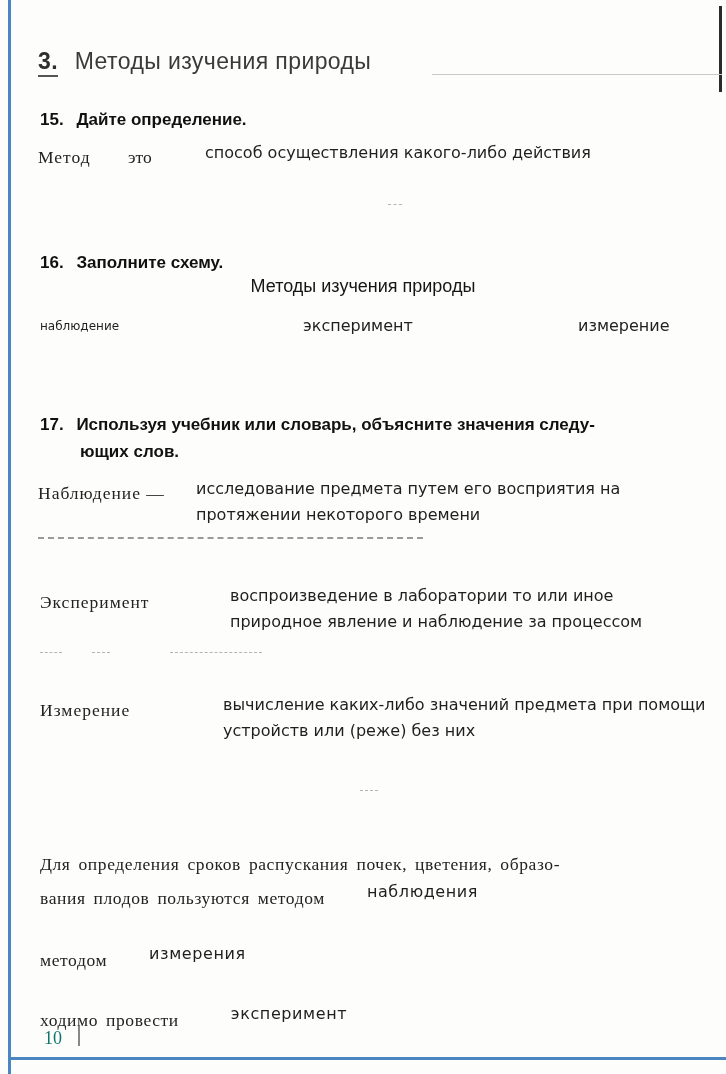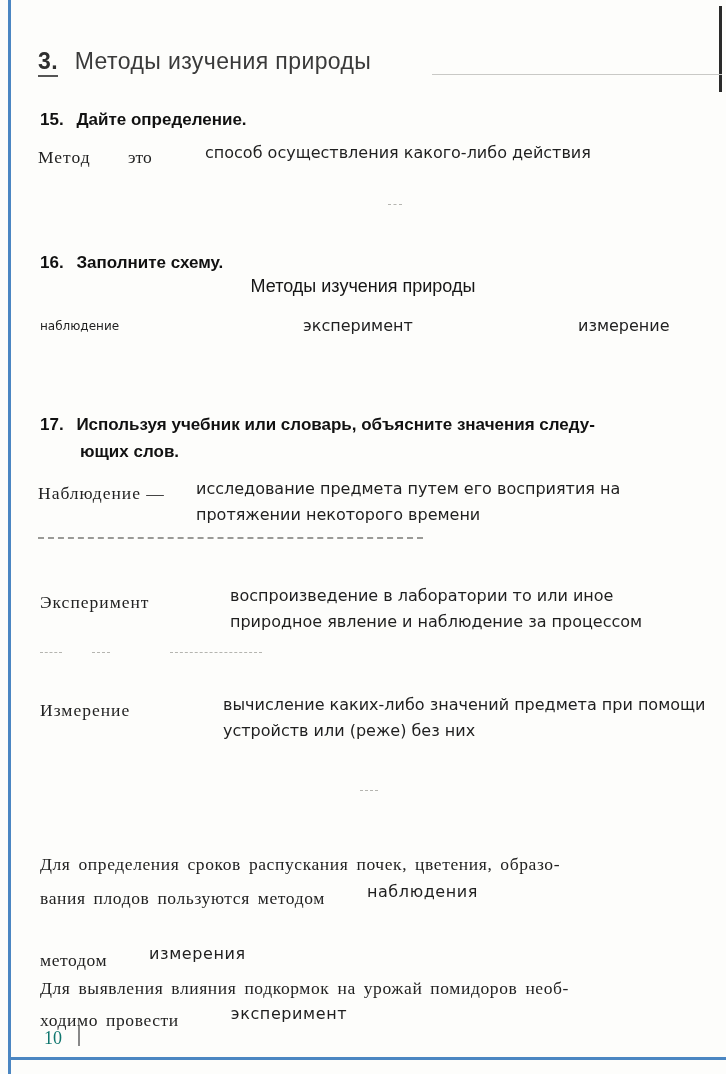--- a/index.html
+++ b/index.html
@@ -95,21 +95,20 @@
     <span>вания плодов пользуются методом</span>
     <span class="hw hw-inline" style="margin-left:34px;">наблюдения</span>
   </div>
   <div class="abs serif just" style="left:40px;top:854px;width:650px;">Для определения сроков распускания почек, цветения, образо-</div>
 
   <div class="abs serif just" style="left:40px;top:948px;width:660px;">
     <span>методом</span>
     <span class="hw hw-inline" style="margin-left:34px;text-align:center;">измерения</span>
   </div>
 
-  <div class="abs serif just" style="left:40px;top:978px;width:650px;">Для выявления влияния подкормок на урожай помидоров необ-</div>
   <div class="abs serif just" style="left:40px;top:1008px;width:660px;">
     <span>ходимо провести</span>
     <span class="hw hw-inline" style="margin-left:44px;">эксперимент</span>
   </div>
 
   <div class="abs pagenum">10</div>
   <div class="abs pagenum-mark"></div>
 
 </div>
 

